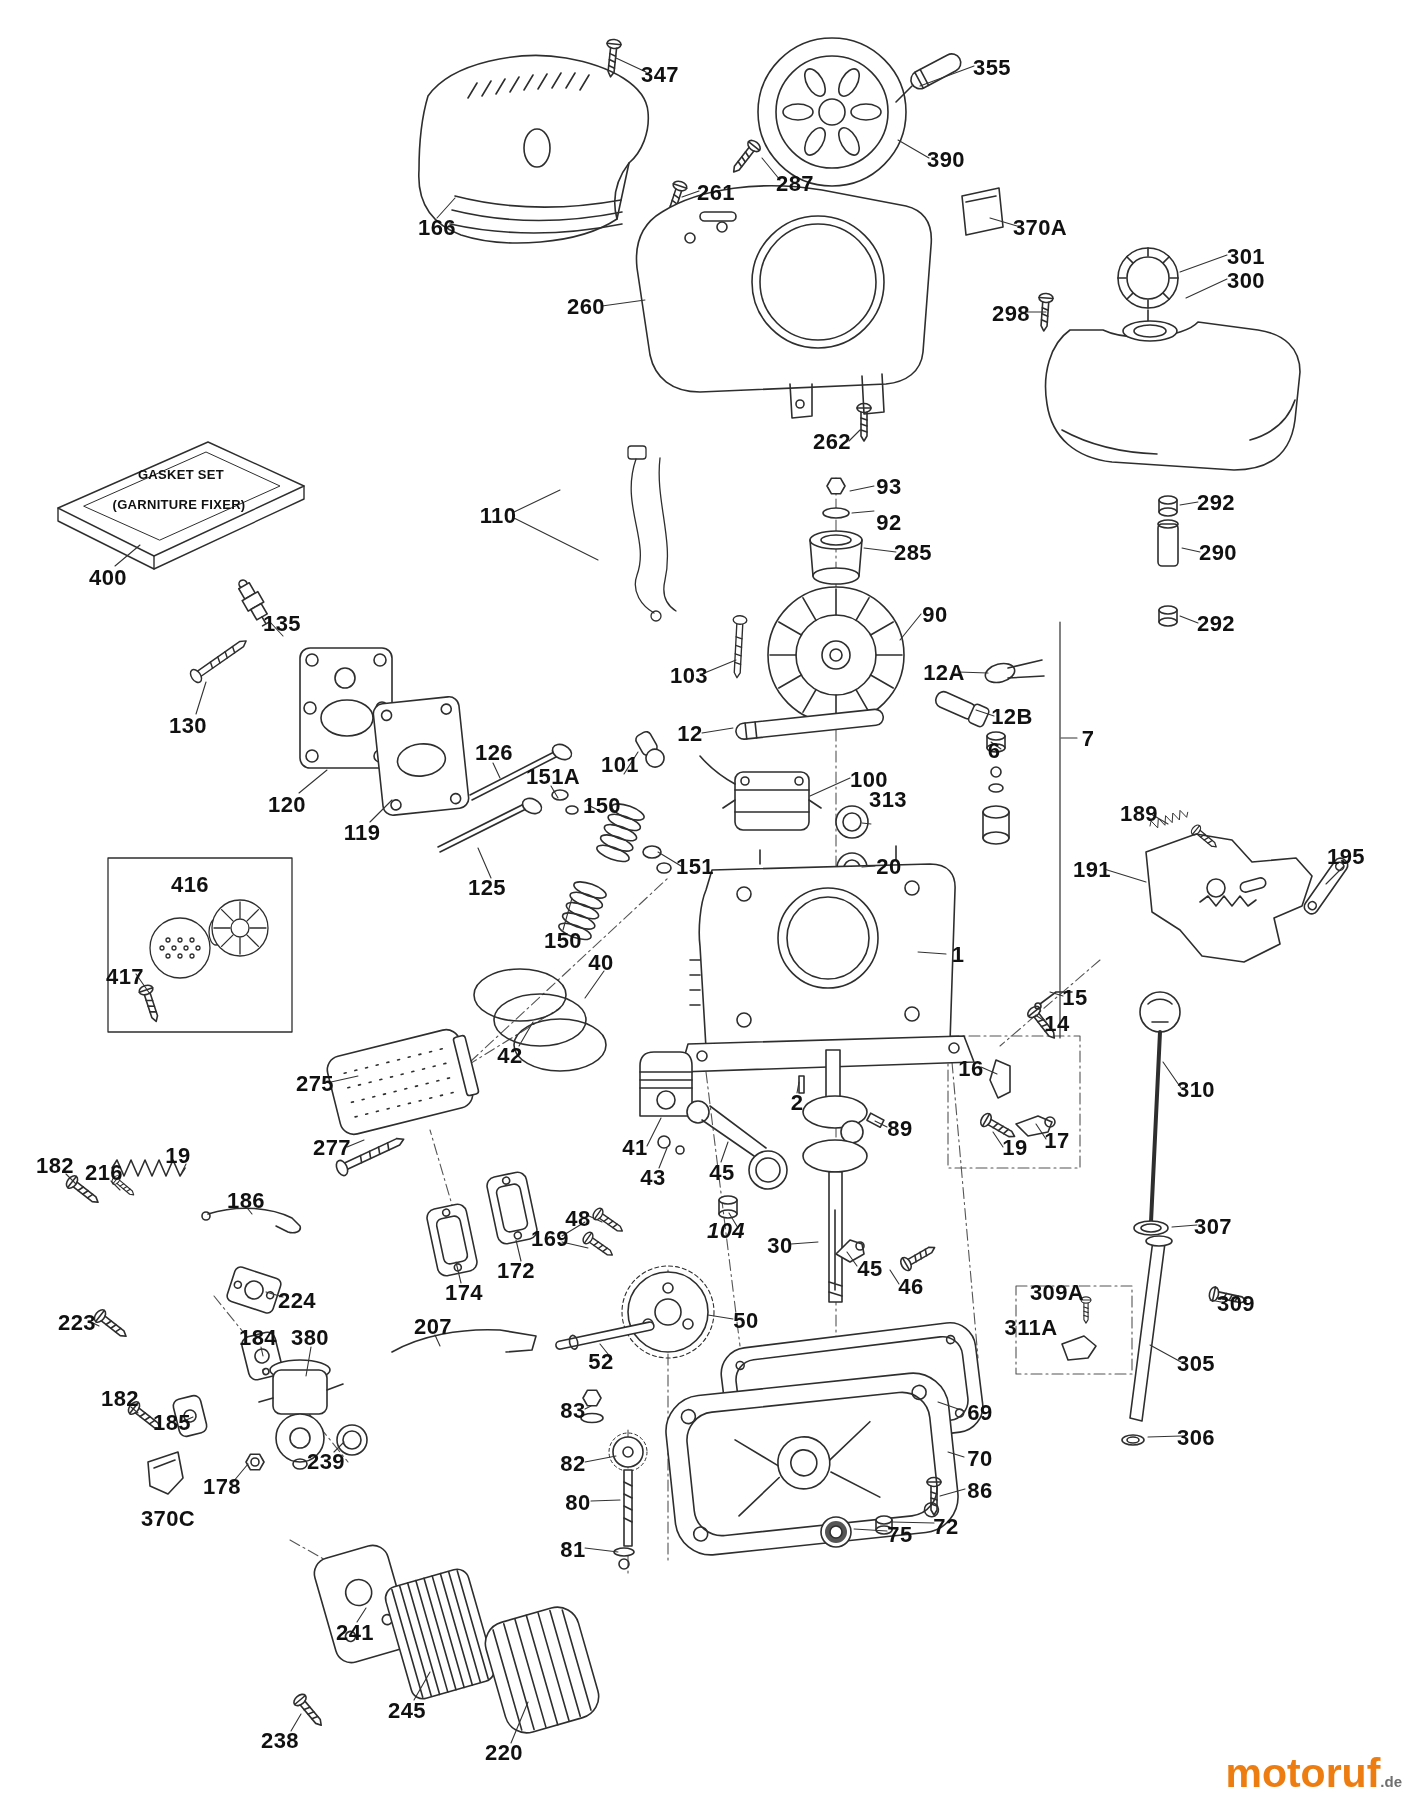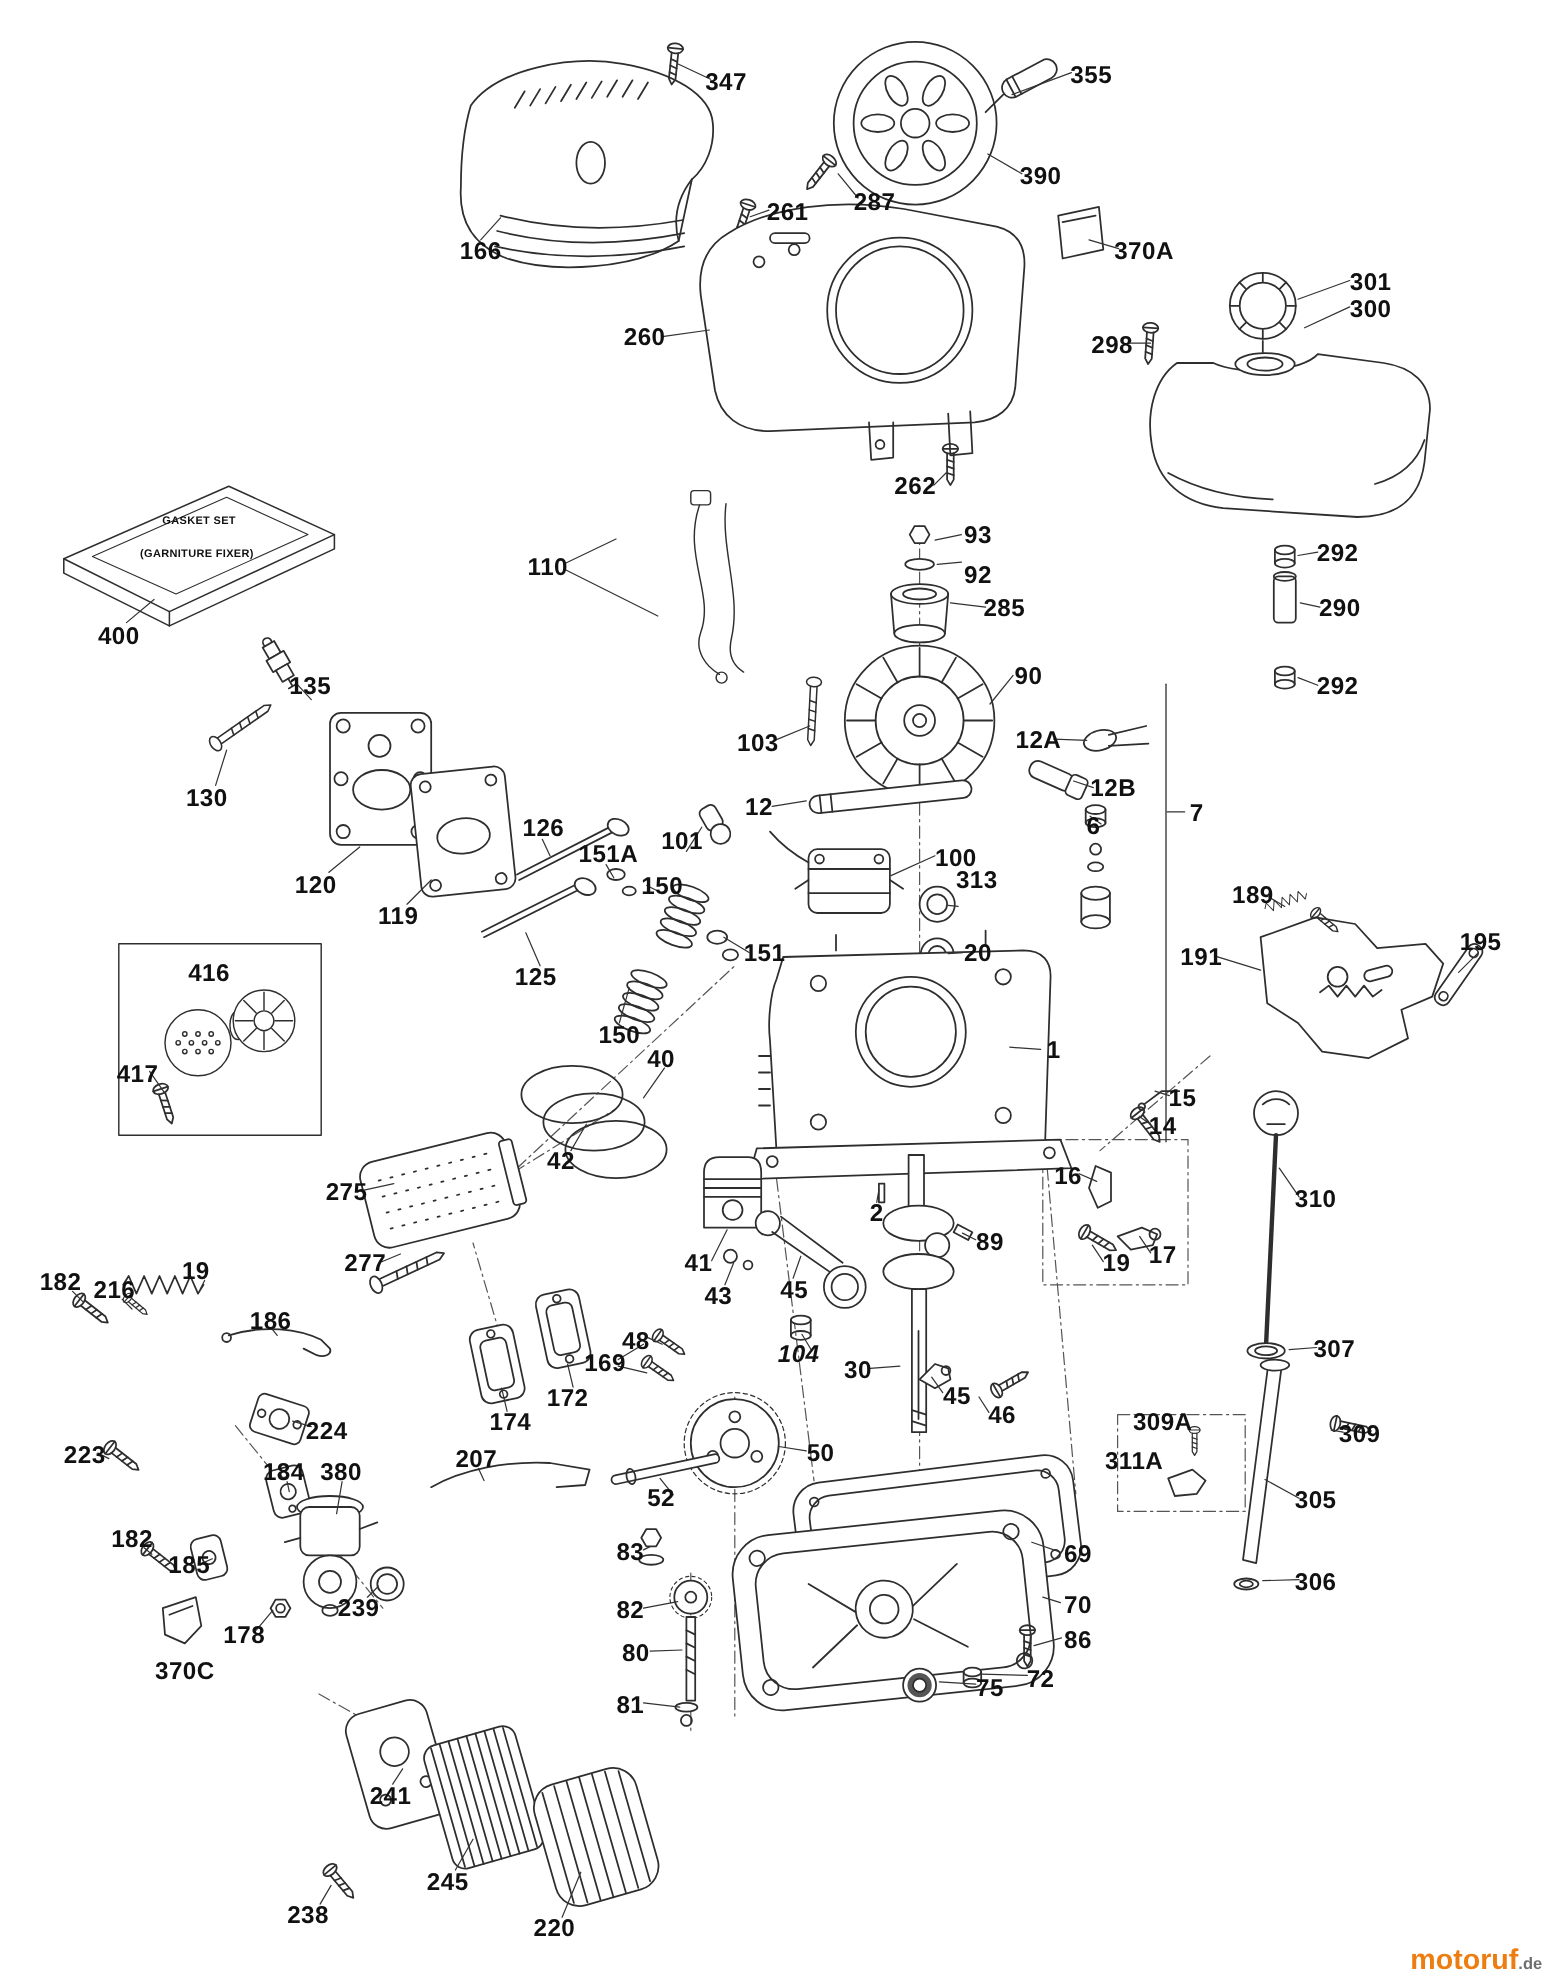--- a/index.html
+++ b/index.html
@@ -8,24 +8,24 @@
     font-family:"Liberation Sans", sans-serif;
   }
   .stage{position:absolute;inset:0}
   svg.art{position:absolute;left:0;top:0}
   .part-label{
     position:absolute;transform:translate(-50%,-50%);
     font-size:22px;font-weight:bold;color:#111;white-space:nowrap;letter-spacing:.4px;
   }
   .gasket-text{
     position:absolute;transform:translate(-50%,-50%);
-    font-size:10px;font-weight:bold;color:#111;letter-spacing:.3px;white-space:nowrap;
+    font-size:13px;font-weight:bold;color:#111;letter-spacing:.3px;white-space:nowrap;
   }
   .watermark{position:absolute;right:12px;bottom:6px;font-weight:bold;line-height:1}
-  .watermark .brand{font-size:26px}
+  .watermark .brand{font-size:41px}
   .watermark .tld{font-size:15px}
 </style>
 </head>
 <body>
 
 <div class="stage">
 
 <svg class="art" width="1414" height="1800" viewBox="0 0 1414 1800" xmlns="http://www.w3.org/2000/svg">
 <defs>
   <g id="screw">

